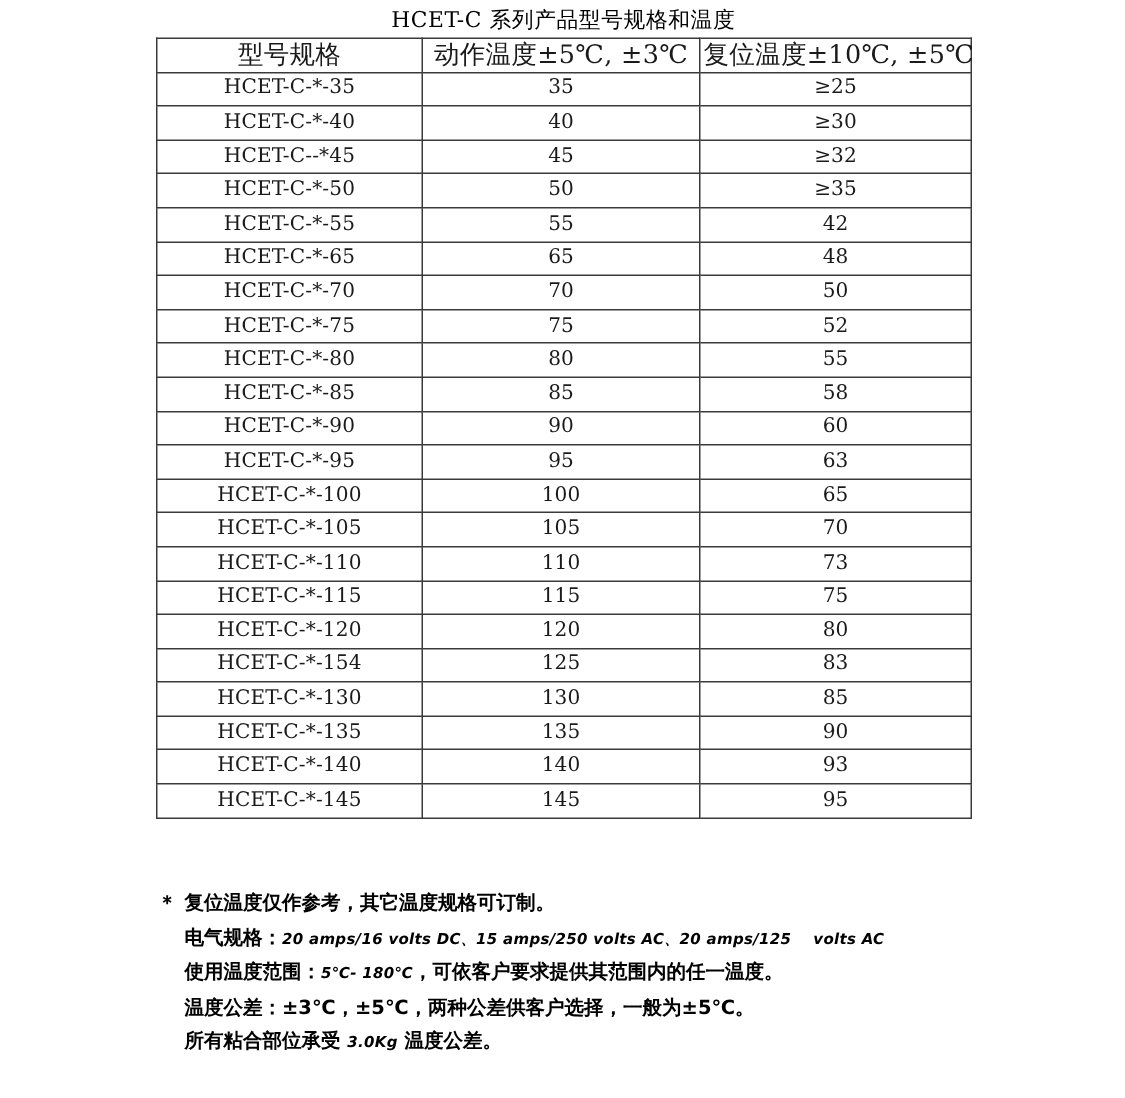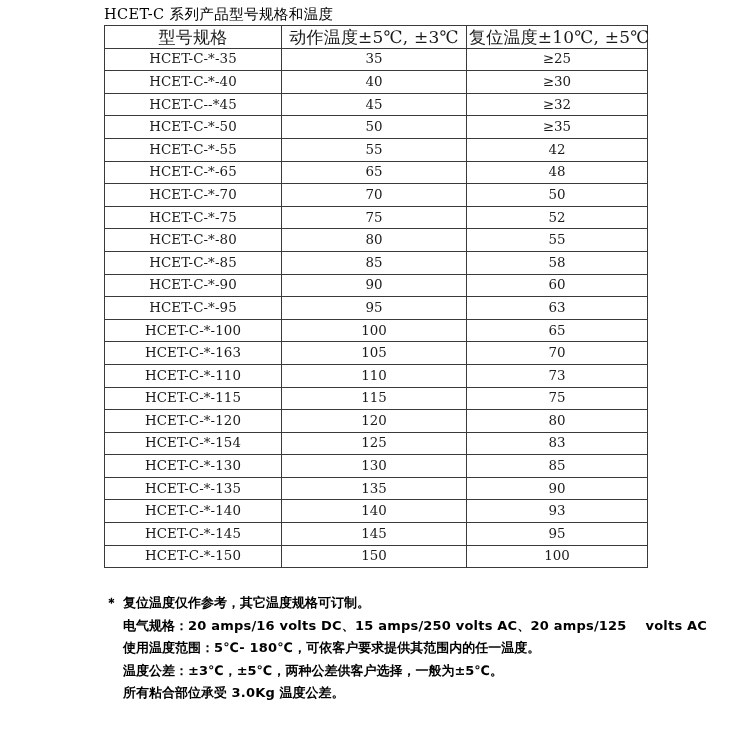--- a/index.html
+++ b/index.html
@@ -23,20 +23,21 @@
     height: 732px;
     background: #fff;
   }
 
   
   #doc-title {
     position: absolute;
     left: 104px;
     top: 5px;
     width: 543px;
+    text-align: center;
     font-family: "DejaVu Serif", "Liberation Serif", serif;
     font-size: 14.5px;
     line-height: 19px;
     letter-spacing: 0.4px;
     white-space: nowrap;
   }
 
   
   #spec-table {
     position: absolute;
@@ -97,22 +98,23 @@
   .note-line.rest {
     padding-left: 18px;
   }
   .star {
     display: inline-block;
     width: 18px;
     font-size: 13px;
     font-family: "DejaVu Sans", "Liberation Sans", sans-serif;
   }
   .latin {
-    font-size: 13px;
+    font-size: 10px;
     letter-spacing: 0.2px;
+    font-style: italic;
   }
 </style>
 </head>
 <body>
 
 <div id="page">
 
   <div id="doc-title">HCET-C 系列产品型号规格和温度</div>
 
   <table id="spec-table">
@@ -188,21 +190,21 @@
           <td class="model">HCET-C-*-95</td>
           <td class="num">95</td>
           <td class="num">63</td>
         </tr>
         <tr>
           <td class="model">HCET-C-*-100</td>
           <td class="num">100</td>
           <td class="num">65</td>
         </tr>
         <tr>
-          <td class="model">HCET-C-*-163</td>
+          <td class="model">HCET-C-*-105</td>
           <td class="num">105</td>
           <td class="num">70</td>
         </tr>
         <tr>
           <td class="model">HCET-C-*-110</td>
           <td class="num">110</td>
           <td class="num">73</td>
         </tr>
         <tr>
           <td class="model">HCET-C-*-115</td>
@@ -231,25 +233,20 @@
         </tr>
         <tr>
           <td class="model">HCET-C-*-140</td>
           <td class="num">140</td>
           <td class="num">93</td>
         </tr>
         <tr>
           <td class="model">HCET-C-*-145</td>
           <td class="num">145</td>
           <td class="num">95</td>
-        </tr>
-        <tr>
-          <td class="model">HCET-C-*-150</td>
-          <td class="num">150</td>
-          <td class="num">100</td>
         </tr>
       </tbody>
   </table>
 
   <div id="notes">
     <div class="note-line first"><span class="star">＊</span><span>复位温度仅作参考，其它温度规格可订制。</span></div>
     <div class="note-line rest"><span>电气规格：</span><span class="latin">20 amps/16 volts DC、15 amps/250 volts AC、20 amps/125    volts AC</span></div>
     <div class="note-line rest"><span>使用温度范围：</span><span class="latin">5℃- 180℃</span><span>，可依客户要求提供其范围内的任一温度。</span></div>
     <div class="note-line rest"><span>温度公差：</span><span>±3℃，±5℃</span><span>，两种公差供客户选择，一般为±5℃。</span></div>
     <div class="note-line rest"><span>所有粘合部位承受 </span><span class="latin">3.0Kg</span><span> 温度公差。</span></div>

